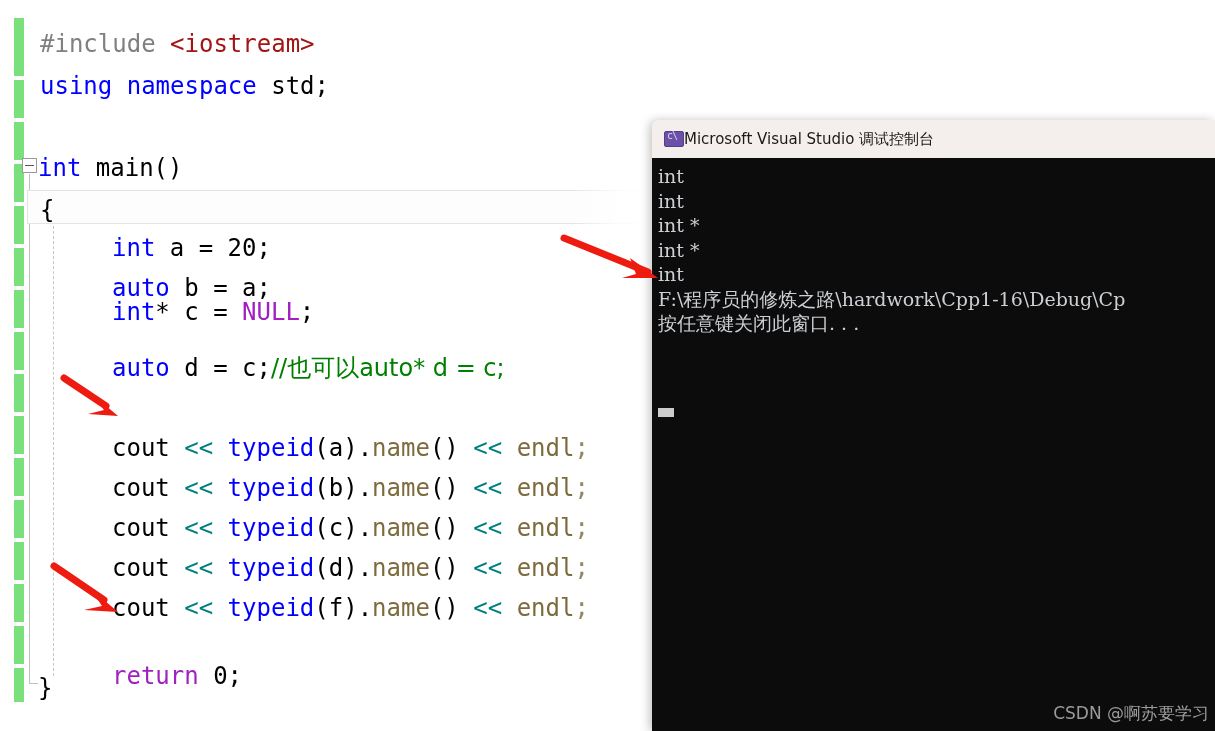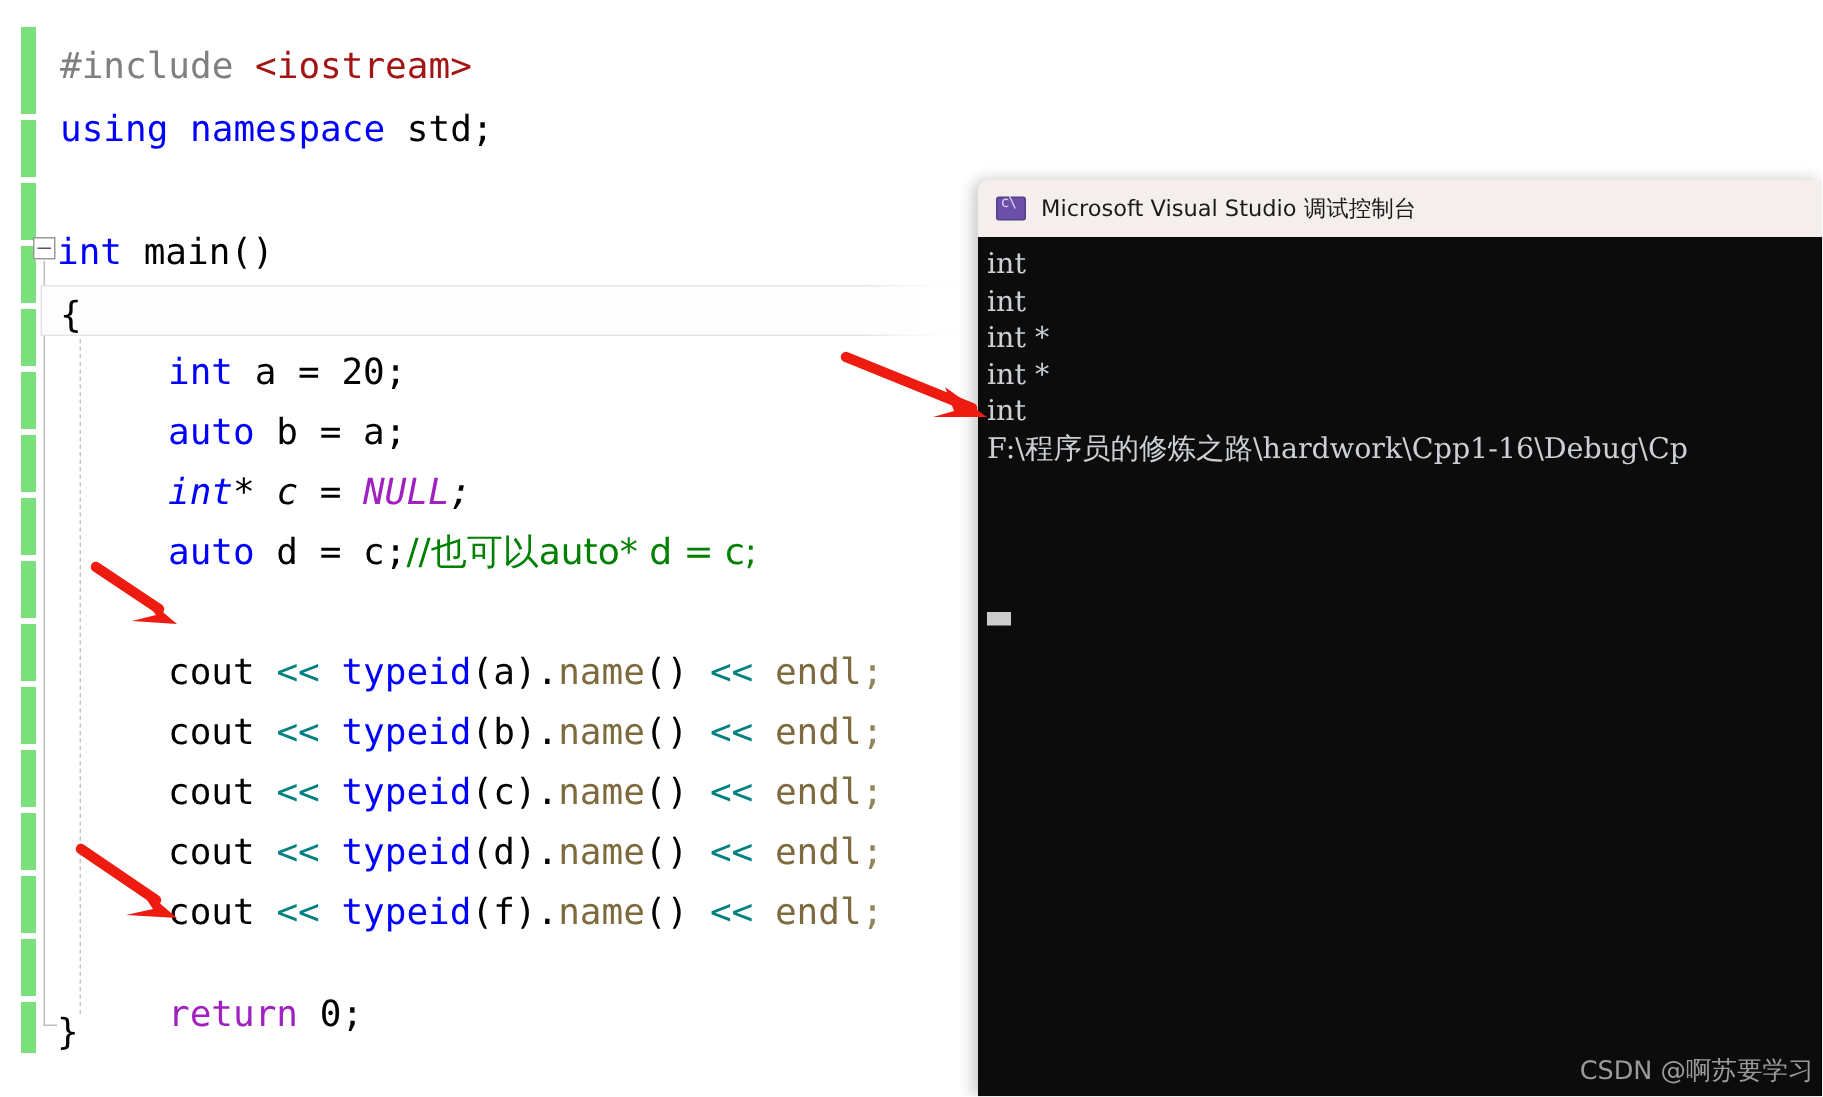--- a/index.html
+++ b/index.html
@@ -157,21 +157,21 @@
     content: "c\\";
     position: absolute;
     left: 2px;
     top: -2px;
     font-family: "DejaVu Sans Mono", monospace;
     font-size: 10px;
     color: #dcd2f0;
     letter-spacing: -1px;
   }
   #console-title-text {
-    margin-left: 10px;
+    margin-left: 0;
     font-family: "DejaVu Sans", sans-serif;
     font-size: 15px;
     color: #1a1a1a;
     white-space: nowrap;
   }
   #console-body {
     position: relative;
     height: 573px;
     background: #0c0c0c;
     padding: 6px 0 0 4px;
@@ -246,21 +246,21 @@
       <div class="ln" style="top:148px;left:38px;"><span class="kw">int </span><span class="plain">main()</span></div>
 
       <div class="ln" style="top:66px;"><span class="kw">using namespace </span><span class="plain">std;</span></div>
 
       <div class="ln" style="top:190px;"><span class="plain">{</span></div>
 
       <div class="ln" style="top:228px;left:112px;"><span class="kw">int</span><span class="plain"> a = </span><span class="plain">20;</span></div>
 
       <div class="ln" style="top:268px;left:112px;"><span class="kw">auto</span><span class="plain"> b = a;</span></div>
 
-      <div class="ln" style="top:308px;left:112px;font-style:italic;"><span class="kw">int</span><span class="plain">* c = </span><span class="macro">NULL</span><span class="plain">;</span></div>
+      <div class="ln" style="top:292px;left:112px;"><span class="kw">int</span><span class="plain">* c = </span><span class="macro">NULL</span><span class="plain">;</span></div>
 
       <div class="ln" style="top:348px;left:112px;"><span class="kw">auto</span><span class="plain"> d = c;</span><span class="cmt cjk">//也可以auto* d = c;</span></div>
 
 
       <div class="ln" style="top:428px;left:112px;"><span class="plain">cout </span><span class="op">&lt;&lt; </span><span class="kw">typeid</span><span class="plain">(a).</span><span class="fn">name</span><span class="plain">() </span><span class="op">&lt;&lt; </span><span class="fn">endl;</span></div>
 
       <div class="ln" style="top:468px;left:112px;"><span class="plain">cout </span><span class="op">&lt;&lt; </span><span class="kw">typeid</span><span class="plain">(b).</span><span class="fn">name</span><span class="plain">() </span><span class="op">&lt;&lt; </span><span class="fn">endl;</span></div>
 
       <div class="ln" style="top:508px;left:112px;"><span class="plain">cout </span><span class="op">&lt;&lt; </span><span class="kw">typeid</span><span class="plain">(c).</span><span class="fn">name</span><span class="plain">() </span><span class="op">&lt;&lt; </span><span class="fn">endl;</span></div>
 
@@ -282,20 +282,21 @@
       <div id="console-title-text">Microsoft Visual Studio 调试控制台</div>
     </div>
     <div id="console-body">
       <div class="console-line">int</div>
       <div class="console-line">int</div>
       <div class="console-line">int *</div>
       <div class="console-line">int *</div>
       <div class="console-line">int</div>
       <div class="console-line blank"></div>
       <div class="console-line">F:\程序员的修炼之路\hardwork\Cpp1-16\Debug\Cp</div>
+      <div class="console-line">按任意键关闭此窗口. . .</div>
       <div id="console-cursor"></div>
       <div id="watermark">CSDN @啊苏要学习</div>
     </div>
   </div>
 
   <svg class="arrow" style="left:560px;top:230px;" width="110" height="60" viewBox="0 0 110 60">
     <path d="M4,8 L88,42" stroke="#ee1b11" stroke-width="7" stroke-linecap="round" fill="none"></path>
     <path d="M98,48 L70,28 L76,44 L62,48 Z" fill="#ee1b11"></path>
   </svg>
 

